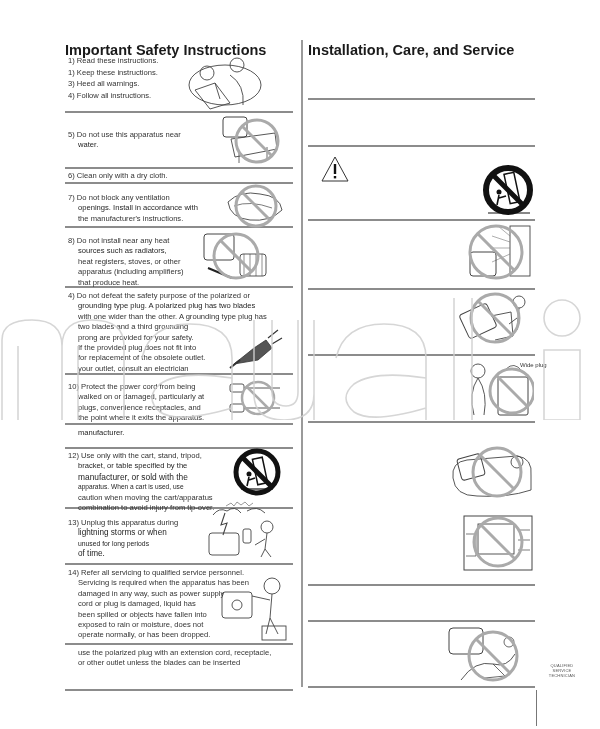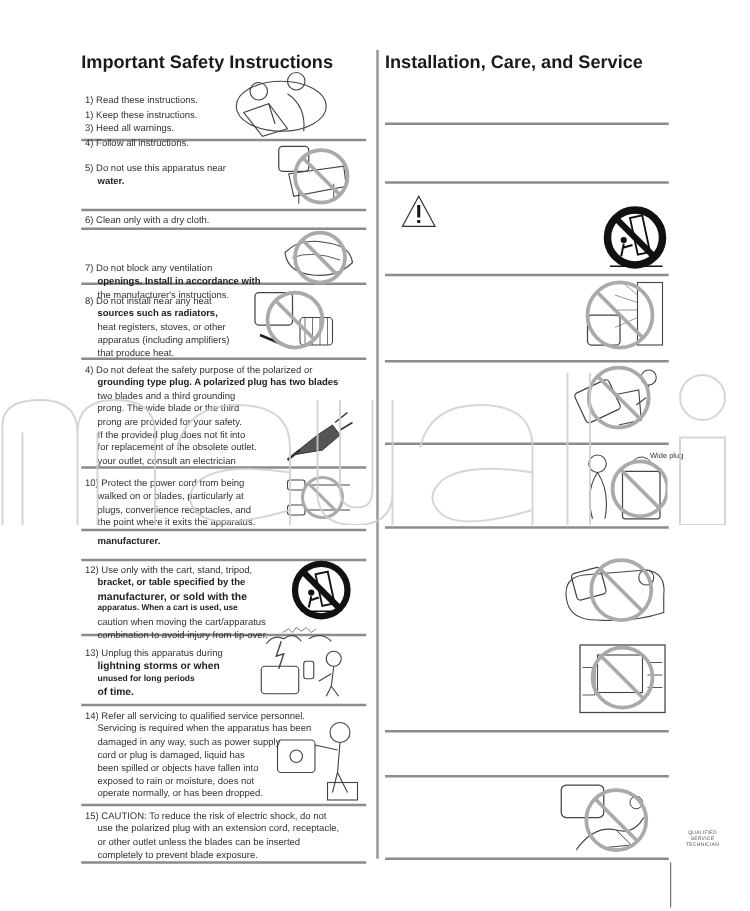--- a/index.html
+++ b/index.html
@@ -13,21 +13,21 @@
   .vdivider { position: absolute; left: 301px; top: 40px; width: 2px; height: 647px; background: #9a9a9a; }
   .vmark { position: absolute; left: 536px; top: 690px; width: 1px; height: 36px; background: #777; }
 
   .hrule { position: absolute; height: 2px; background: #8c8c8c; }
   .hrule.l { left: 65px; width: 228px; }
   .hrule.r { left: 308px; width: 227px; }
 
   .item { position: absolute; left: 68px; font-size: 7.6px; line-height: 10.4px; color: #333; }
   .item .ln { display: block; white-space: nowrap; }
   .item .ind { padding-left: 10px; }
-  .item b, .item .b { font-weight: bold; color: #1e1e1e; }
+  .item b, .item .b { font-weight: normal; color: #1e1e1e; }
 
   .simple { line-height: 11.7px; }
 
   .illus { position: absolute; }
   .illus svg { width: 100%; height: 100%; display: block; }
 
   .watermark { position: absolute; left: 0; top: 298px; width: 600px; height: 122px; pointer-events: none; }
 
   .caption-tiny { position: absolute; font-size: 4px; line-height: 5px; color: #555; text-align: center; letter-spacing: 0.2px; }
   .wide-plug { position: absolute; left: 520px; top: 362px; font-size: 6px; color: #333; }
@@ -57,21 +57,21 @@
 <div class="hrule r" style="top:98px"></div>
 <div class="hrule r" style="top:145px"></div>
 <div class="hrule r" style="top:219px"></div>
 <div class="hrule r" style="top:288px"></div>
 <div class="hrule r" style="top:354px"></div>
 <div class="hrule r" style="top:421px"></div>
 <div class="hrule r" style="top:584px"></div>
 <div class="hrule r" style="top:620px"></div>
 <div class="hrule r" style="top:686px"></div>
 
-<div class="item simple" style="top:74px">
+<div class="item simple" style="top:55px">
   <span class="ln">1) Read these instructions.</span>
   <span class="ln">1) Keep these instructions.</span>
   <span class="ln">3) Heed all warnings.</span>
   <span class="ln">4) Follow all instructions.</span>
 </div>
 <div class="illus" style="left:185px;top:55px;width:80px;height:55px">
   <svg viewBox="0 0 80 55" fill="none" stroke="#444" stroke-width="0.9">
     <ellipse cx="40" cy="30" rx="36" ry="20"></ellipse>
     <circle cx="22" cy="18" r="7"></circle>
       <circle cx="52" cy="10" r="7"></circle>
@@ -92,21 +92,21 @@
     <path d="M24 40 L24 50 M52 34 L52 46" stroke="#444" stroke-width="0.8"></path>
     <circle cx="42" cy="28" r="21" stroke="#aaa" stroke-width="3"></circle>
     <line x1="27" y1="13" x2="57" y2="43" stroke="#aaa" stroke-width="3"></line>
   </svg>
 </div>
 
 <div class="item" style="top:171px">
   <span class="ln">6) Clean only with a dry cloth.</span>
 </div>
 
-<div class="item" style="top:210px">
+<div class="item" style="top:193px">
   <span class="ln">7) Do not block any ventilation</span>
   <span class="ln ind b">openings. Install in accordance with</span>
   <span class="ln ind">the manufacturer's instructions.</span>
 </div>
 <div class="illus" style="left:220px;top:180px;width:72px;height:48px">
   <svg viewBox="0 0 72 48" fill="none">
     <path d="M8 22 Q20 10 40 14 Q60 16 62 30 Q50 42 30 40 Q10 38 8 22 Z" stroke="#444" stroke-width="0.9"></path>
     <path d="M14 26 Q30 20 52 28" stroke="#444" stroke-width="0.7"></path>
     <circle cx="36" cy="26" r="20" stroke="#aaa" stroke-width="3"></circle>
     <line x1="22" y1="12" x2="50" y2="40" stroke="#aaa" stroke-width="3"></line>
@@ -127,38 +127,38 @@
     <path d="M46 26 L46 48 M52 26 L52 48 M58 26 L58 48 M64 26 L64 48" stroke="#444" stroke-width="0.6"></path>
     <path d="M10 40 L34 50" stroke="#222" stroke-width="2"></path>
     <circle cx="38" cy="28" r="22" stroke="#aaa" stroke-width="3"></circle>
     <line x1="22" y1="12" x2="54" y2="44" stroke="#aaa" stroke-width="3"></line>
   </svg>
 </div>
 
 <div class="item" style="top:291px">
   <span class="ln">4) Do not defeat the safety purpose of the polarized or</span>
   <span class="ln ind b">grounding type plug. A polarized plug has two blades</span>
+  <span class="ln ind">with one wider than the other. A grounding type plug has</span>
   <span class="ln ind">two blades and a third grounding</span>
-  <span class="ln ind">prong. The wide blade or the third</span>
   <span class="ln ind">prong are provided for your safety.</span>
   <span class="ln ind">If the provided plug does not fit into</span>
   <span class="ln ind">for replacement of the obsolete outlet.</span>
   <span class="ln ind">your outlet, consult an electrician</span>
 </div>
 <div class="illus" style="left:228px;top:320px;width:60px;height:50px">
   <svg viewBox="0 0 60 50" fill="none">
     <path d="M6 44 L26 28 L38 20 L44 28 L30 40 Z" fill="#555" stroke="#333" stroke-width="0.8"></path>
     <path d="M40 18 L50 10 M44 24 L54 18" stroke="#333" stroke-width="1.2"></path>
     <path d="M2 48 L12 40" stroke="#333" stroke-width="2"></path>
   </svg>
 </div>
 
 <div class="item" style="top:382px">
   <span class="ln">10) Protect the power cord from being</span>
-  <span class="ln ind">walked on or blades, particularly at</span>
+  <span class="ln ind">walked on or damaged, particularly at</span>
   <span class="ln ind">plugs, convenience receptacles, and</span>
   <span class="ln ind">the point where it exits the apparatus.</span>
 </div>
 <div class="illus" style="left:224px;top:378px;width:58px;height:42px">
   <svg viewBox="0 0 58 42" fill="none">
     <rect x="6" y="6" width="14" height="8" rx="2" stroke="#444" stroke-width="0.9"></rect>
     <path d="M20 10 L56 10" stroke="#444" stroke-width="0.9"></path>
     <rect x="6" y="26" width="14" height="8" rx="2" stroke="#444" stroke-width="0.9"></rect>
     <path d="M20 30 L56 30" stroke="#444" stroke-width="0.9"></path>
     <circle cx="34" cy="20" r="16" stroke="#aaa" stroke-width="2.5"></circle>
@@ -224,24 +224,22 @@
   <svg viewBox="0 0 72 70" fill="none" stroke="#444" stroke-width="0.9">
     <rect x="4" y="20" width="30" height="26" rx="3"></rect>
     <circle cx="19" cy="33" r="5"></circle>
     <circle cx="54" cy="14" r="8"></circle>
     <path d="M54 22 L52 46 M52 28 L34 24 M52 46 L48 62 M52 46 L60 62"></path>
     <rect x="44" y="54" width="24" height="14"></rect>
   </svg>
 </div>
 
 <div class="item" style="top:648px">
-  <span class="ln">15) CAUTION: To reduce the risk of electric shock, do not</span>
   <span class="ln ind">use the polarized plug with an extension cord, receptacle,</span>
   <span class="ln ind">or other outlet unless the blades can be inserted</span>
-  <span class="ln ind">completely to prevent blade exposure.</span>
 </div>
 
 <div class="illus" style="left:320px;top:155px;width:30px;height:28px">
   <svg viewBox="0 0 30 28">
     <path d="M15 2 L28 26 L2 26 Z" fill="none" stroke="#333" stroke-width="1"></path>
     <rect x="13.8" y="9" width="2.4" height="10" fill="#111"></rect>
     <rect x="13.8" y="21" width="2.4" height="2.4" fill="#111"></rect>
   </svg>
 </div>
 <div class="illus" style="left:482px;top:163px;width:52px;height:54px">

